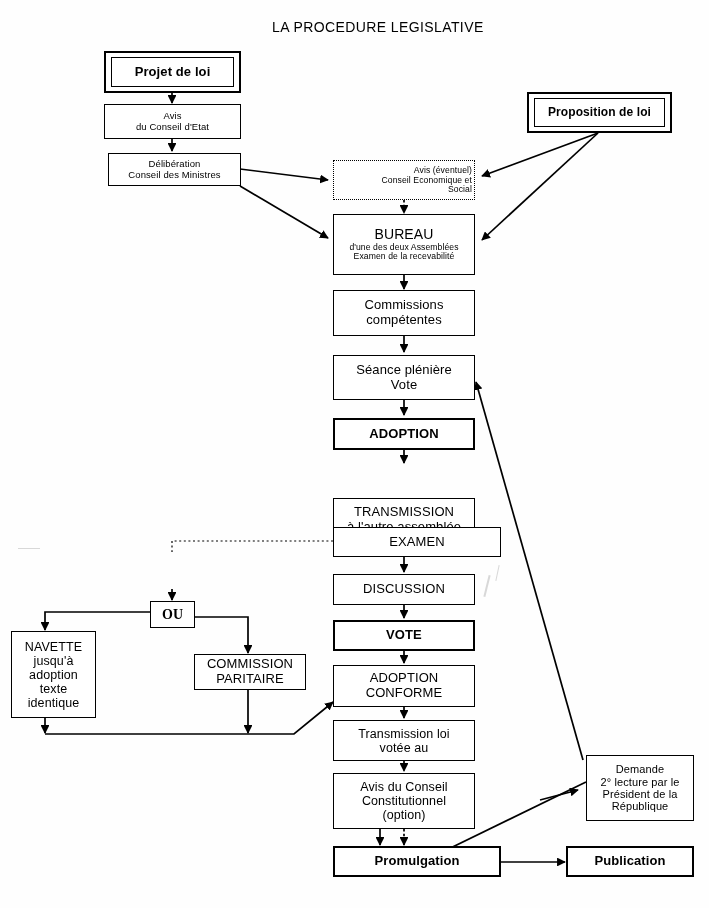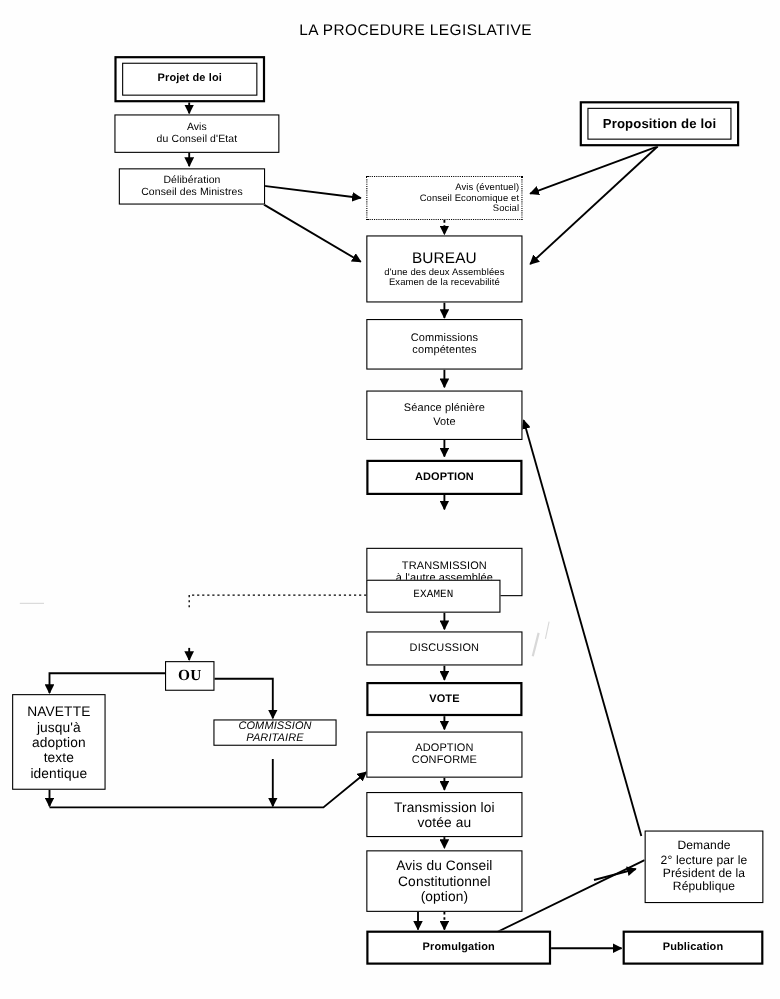--- a/index.html
+++ b/index.html
@@ -39,21 +39,21 @@
     letter-spacing: 0.1px;
     z-index: 3;
   }
   .node .lines {
     padding: 0 2px;
     width: 100%;
   }
   .node .l { display: block; white-space: nowrap; }
 
   
-  .n-big   { font-size: 10px; }
+  .n-big   { font-size: 13px; }
   .n-small { font-size: 9.5px; }
   .n-tiny  { font-size: 8.6px; }
   .n-bold  { font-weight: bold; }
   .n-thick { border-width: 2.4px; }
   .n-serif { font-family: "Liberation Serif", serif; font-weight: bold; }
 
   
   .n-double {
     border-width: 2.2px;
     padding: 5px;
@@ -167,21 +167,21 @@
   <div class="title" style="left:272px;top:19px;">LA PROCEDURE LEGISLATIVE</div>
 
   <div class="node n-double" style="left:104px;top:51px;width:137px;height:42px;">
     <div class="inner">
       <span class="lines n-big n-bold">
         <span class="l">Projet de loi</span>
       </span>
     </div>
   </div>
 
-  <div class="node n-small" style="left:104px;top:104px;width:150px;height:35px;">
+  <div class="node n-small" style="left:104px;top:104px;width:137px;height:35px;">
     <span class="lines">
       <span class="l">Avis</span>
       <span class="l">du  Conseil d'Etat</span>
     </span>
   </div>
 
   <div class="node n-small" style="left:108px;top:153px;width:133px;height:33px;">
     <span class="lines">
       <span class="l">Délibération</span>
       <span class="l">Conseil des Ministres</span>
@@ -232,21 +232,21 @@
     </span>
   </div>
 
   <div class="node n-big" style="left:333px;top:465px;width:142px;height:44px;margin-top:33px;">
     <span class="lines">
       <span class="l">TRANSMISSION</span>
       <span class="l">à l'autre assemblée</span>
     </span>
   </div>
 
-  <div class="node n-big" style="left:333px;top:527px;width:122px;height:30px;font-family:Liberation Mono, monospace;">
+  <div class="node n-big" style="left:333px;top:527px;width:168px;height:30px;">
     <span class="lines">
       <span class="l">EXAMEN</span>
     </span>
   </div>
 
   <div class="node n-big" style="left:333px;top:574px;width:142px;height:31px;">
     <span class="lines">
       <span class="l">DISCUSSION</span>
     </span>
   </div>
@@ -310,20 +310,20 @@
   <div class="node" style="left:11px;top:631px;width:85px;height:87px;font-size:12.5px;">
     <span class="lines">
       <span class="l">NAVETTE</span>
       <span class="l">jusqu'à</span>
       <span class="l">adoption</span>
       <span class="l">texte</span>
       <span class="l">identique</span>
     </span>
   </div>
 
-  <div class="node n-big" style="left:194px;top:654px;width:112px;height:24px;font-style:italic;">
+  <div class="node n-big" style="left:194px;top:654px;width:112px;height:36px;">
     <span class="lines">
       <span class="l">COMMISSION</span>
       <span class="l">PARITAIRE</span>
     </span>
   </div>
 
 </div>
 
 </body></html>

